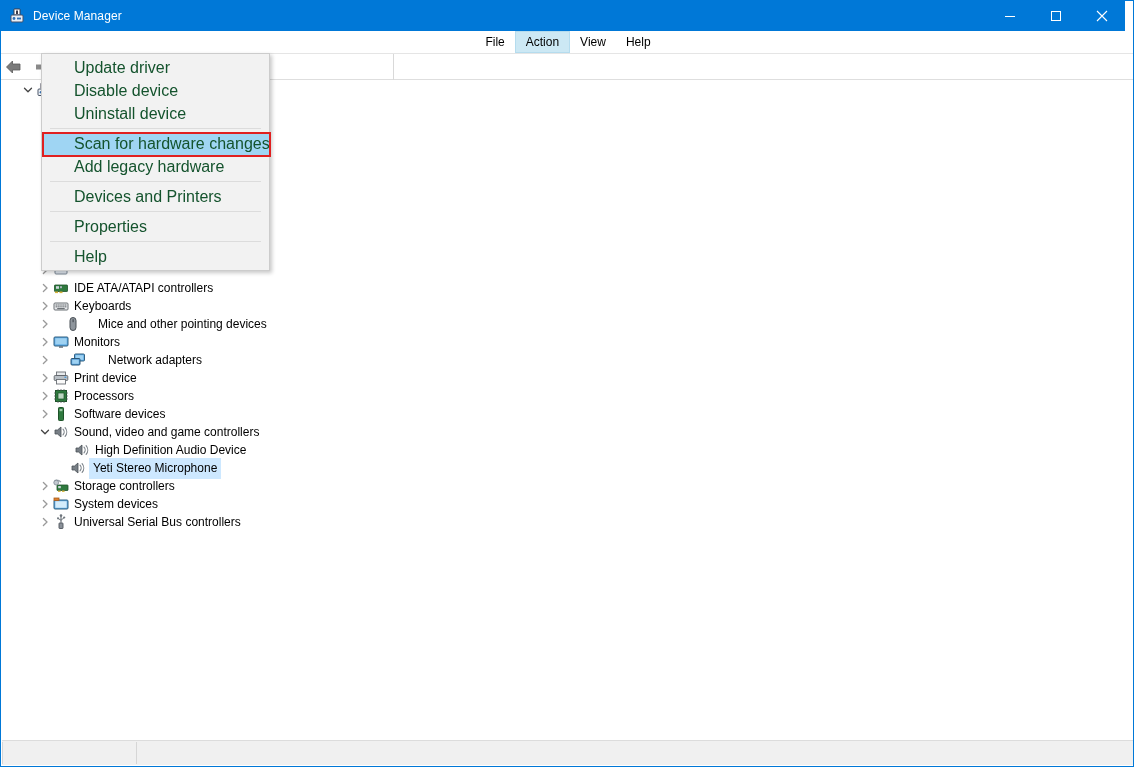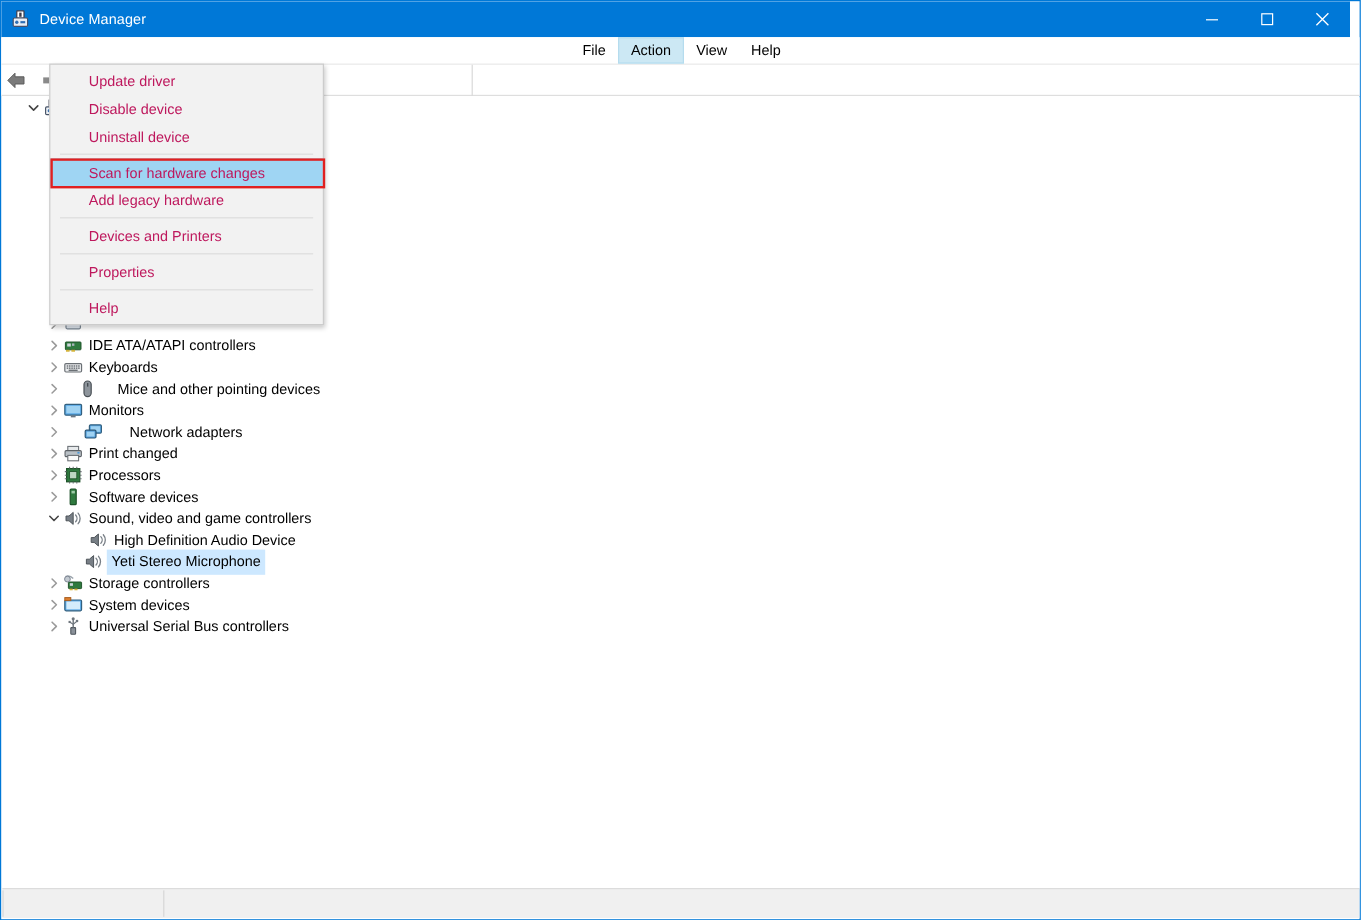--- a/index.html
+++ b/index.html
@@ -177,22 +177,22 @@
     box-shadow: 2px 2px 4px rgba(0,0,0,0.22);
     z-index: 50;
     padding: 2px 0 2px 0;
     box-sizing: border-box;
   }
   .mi {
     height: 23px;
     display: flex;
     align-items: center;
     padding-left: 32px;
-    font-size: 12px;
-    color: #be185d;
+    font-size: 16px;
+    color: #14532d;
     white-space: nowrap;
     box-sizing: border-box;
   }
   .mi.highlighted {
     background: #9fd5f3;
   }
   .mi-sep {
     height: 1px;
     background: #dcdcdc;
     margin: 3px 8px 3px 8px;
@@ -504,21 +504,21 @@
           <svg width="10" height="10" viewBox="0 0 10 10">
             <path d="M3.4 1.5 L7 5 L3.4 8.5" stroke="#9a9a9a" stroke-width="1.3" fill="none" stroke-linecap="round" stroke-linejoin="round"></path>
           </svg>
         </span>
         <span class="ticon"><svg width="16" height="16" viewBox="0 0 16 16">
             <rect x="3.5" y="2" width="9" height="3.5" fill="#e7eaec" stroke="#6b7075" stroke-width="0.9"></rect>
             <rect x="1.2" y="5.5" width="13.6" height="5" rx="1" fill="#b9c0c6" stroke="#5c6166" stroke-width="0.9"></rect>
             <rect x="3.5" y="9.5" width="9" height="4.5" fill="#fafafa" stroke="#6b7075" stroke-width="0.9"></rect>
             <rect x="11.5" y="6.6" width="1.8" height="1.4" fill="#4f9ad8"></rect>
           </svg></span>
-        <span class="lbl">Print changed</span>
+        <span class="lbl">Print device</span>
       </div>
       <div class="row" style="padding-left: 25px; top: 0px;">
         <span class="chev">
           <svg width="10" height="10" viewBox="0 0 10 10">
             <path d="M3.4 1.5 L7 5 L3.4 8.5" stroke="#9a9a9a" stroke-width="1.3" fill="none" stroke-linecap="round" stroke-linejoin="round"></path>
           </svg>
         </span>
         <span class="ticon"><svg width="16" height="16" viewBox="0 0 16 16">
             <rect x="2.5" y="2.5" width="11" height="11" fill="#2f7a3f" stroke="#1d5228" stroke-width="1"></rect>
             <rect x="5" y="5" width="6" height="6" fill="#bcd6c2" stroke="#1d5228" stroke-width="0.7"></rect>

